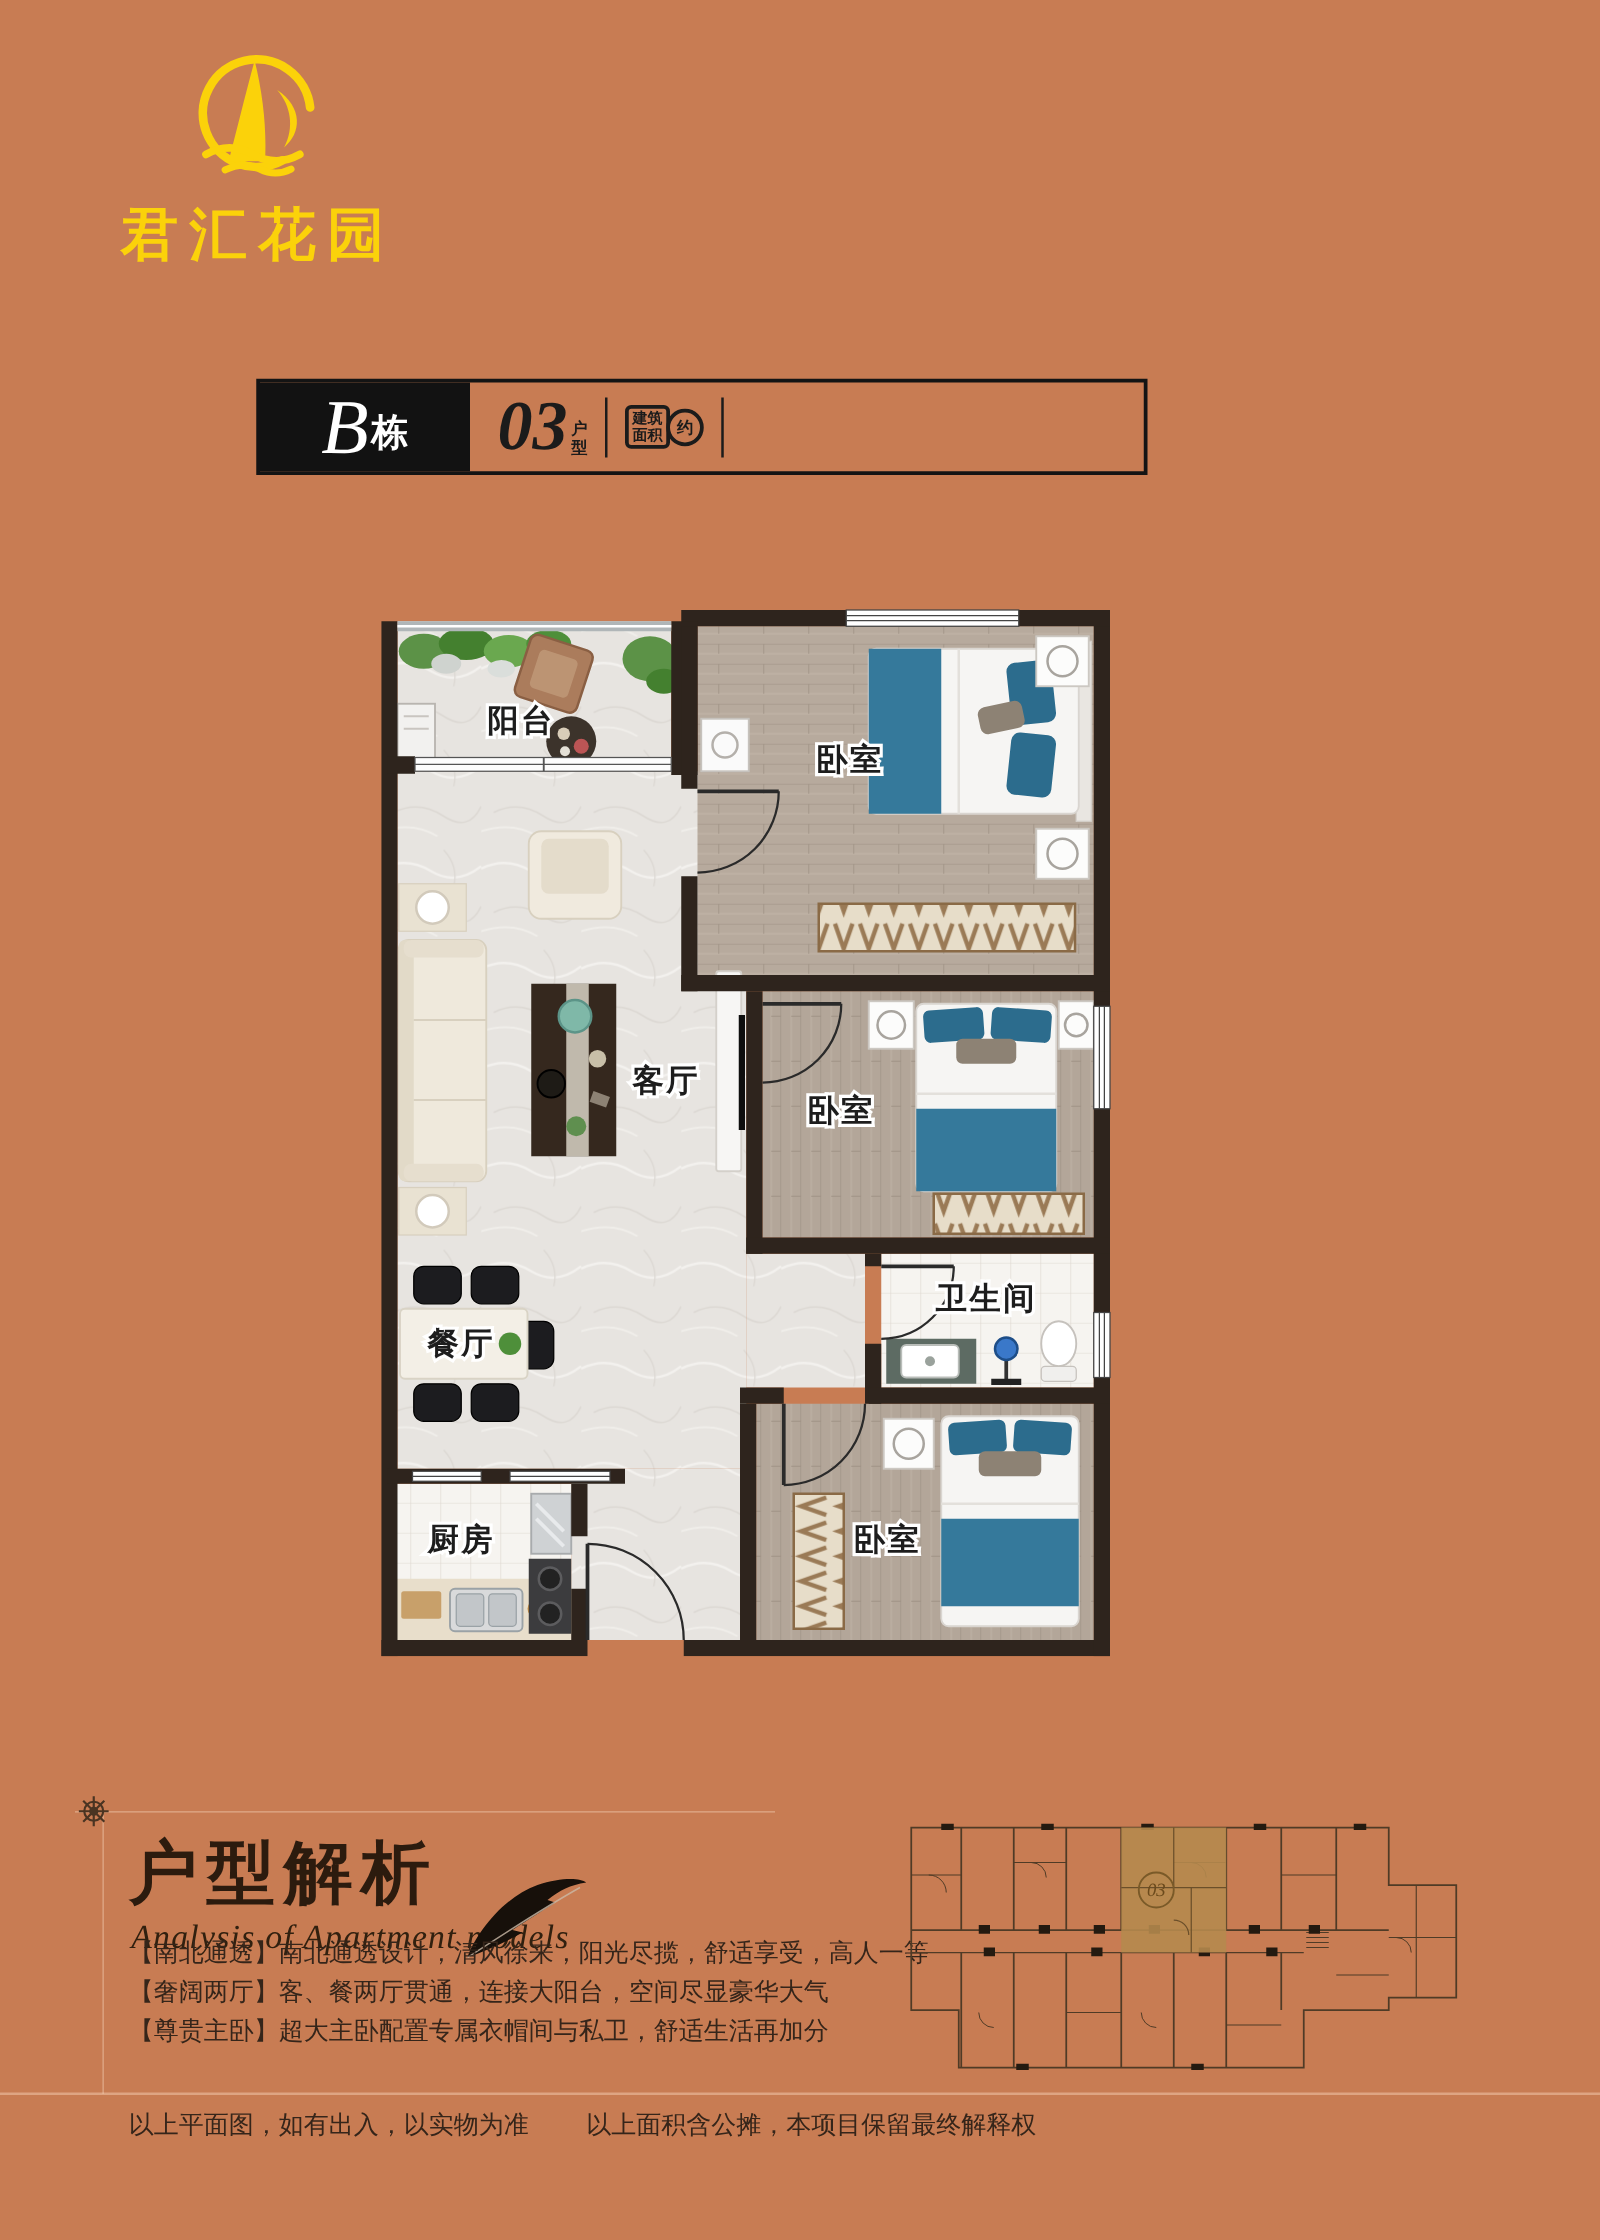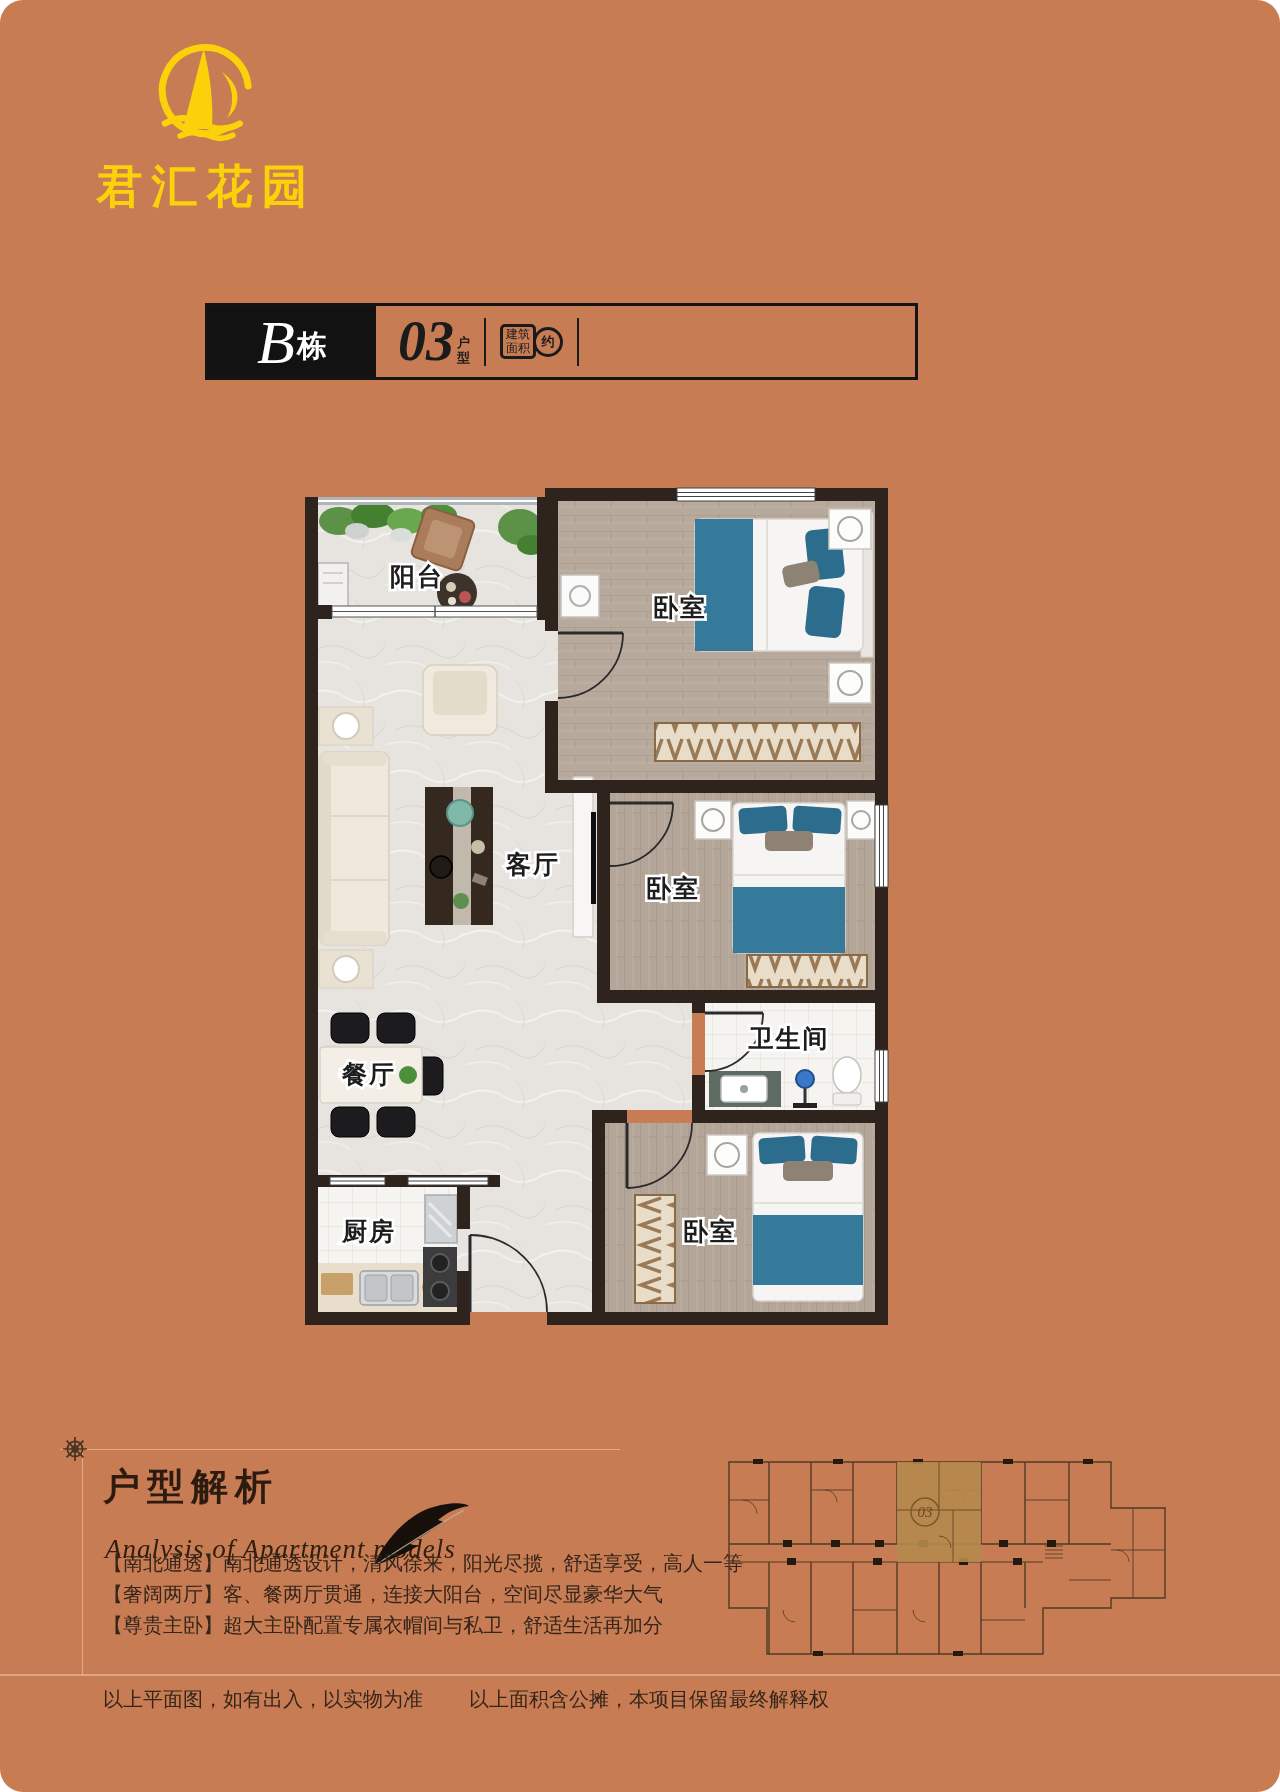--- a/index.html
+++ b/index.html
@@ -1,42 +1,42 @@
 <!DOCTYPE html>
 <html><head>
 <meta charset="utf-8">
 <style>
   html,body{margin:0;padding:0;}
   body{font-family:"Liberation Sans",sans-serif;}
-  .page{position:relative;width:1280px;height:1792px;background:#c87c53;overflow:hidden;border-radius:23px;}
+  .page{position:relative;width:1280px;height:1792px;background:#c87c53;overflow:hidden;}
 
   
   .logo{position:absolute;left:85px;top:42px;width:235px;text-align:center;}
   .logo-name{margin-top:4px;font-size:46px;font-weight:bold;color:#fbd20a;letter-spacing:9px;white-space:nowrap;transform:translateX(4px);}
 
   
   .titlebar{position:absolute;left:205px;top:303px;width:713px;height:77px;border:3px solid #141414;box-sizing:border-box;display:flex;align-items:center;color:#1b1b1b;}
   .b-block{width:168px;height:100%;background:#121212;color:#fff;display:flex;align-items:flex-end;justify-content:center;padding-bottom:6px;box-sizing:border-box;}
   .b-letter{font-family:"Liberation Serif",serif;font-style:italic;font-size:62px;line-height:.9;}
   .b-suffix{font-size:30px;font-weight:bold;margin-left:2px;margin-bottom:4px;}
   .t-unit{font-family:"Liberation Serif",serif;font-style:italic;font-size:56px;font-weight:bold;margin-left:22px;line-height:.9;}
   .t-unit-suffix{font-size:13px;font-weight:bold;line-height:1.1;margin:18px 0 0 3px;}
   .t-div{width:2px;height:48px;background:#1b1b1b;margin:0 14px;}
   .badge{display:flex;align-items:center;}
-  .badge-box{border:3px solid #1b1b1b;border-radius:5px;font-size:12px;font-weight:normal;line-height:1.15;padding:1px 3px;text-align:right;}
+  .badge-box{border:3px solid #1b1b1b;border-radius:5px;font-size:12px;font-weight:bold;line-height:1.15;padding:1px 3px;text-align:right;}
   .badge-circle{width:24px;height:24px;border:3px solid #1b1b1b;border-radius:50%;display:flex;align-items:center;justify-content:center;font-size:13px;font-weight:bold;margin-left:-3px;}
   .t-area{font-size:40px;font-weight:bold;margin-left:10px;letter-spacing:1px;}
   .t-area sup{font-size:20px;}
   .t-layout{font-size:33px;font-weight:bold;letter-spacing:3px;white-space:nowrap;}
 
   
   .hline1{position:absolute;left:60px;top:1449px;width:560px;height:1px;background:rgba(255,228,205,.45);}
   .vline1{position:absolute;left:82px;top:1449px;width:1px;height:226px;background:rgba(255,228,205,.45);}
   .hline2{position:absolute;left:0;top:1674px;width:1280px;height:2px;background:rgba(255,228,205,.4);}
-  .an-title{position:absolute;left:103px;top:1462px;font-family:"Liberation Serif",serif;font-size:37px;font-weight:600;color:#2c1b0e;letter-spacing:7px;}
+  .an-title{position:absolute;left:103px;top:1462px;font-family:"Liberation Serif",serif;font-size:55px;font-weight:600;color:#2c1b0e;letter-spacing:7px;}
   .an-sub{position:absolute;left:105px;top:1534px;font-family:"Liberation Serif",serif;font-style:italic;font-size:27px;color:#31200f;letter-spacing:1px;}
   .quill{position:absolute;left:372px;top:1500px;}
   .bullets{position:absolute;left:103px;top:1548px;width:560px;}
   .bullets p{margin:0;font-family:"Liberation Serif",serif;font-size:20px;line-height:31px;color:#35251a;white-space:nowrap;}
   .disclaimer{position:absolute;left:103px;top:1686px;font-size:20px;color:#35251a;white-space:nowrap;text-align:right;}
   .disclaimer span{margin-right:46px;}
   .wheel{position:absolute;left:62px;top:1436px;}
 
   
   .room-label{font-family:"Liberation Sans",sans-serif;font-weight:bold;font-size:25px;fill:#1d1d1d;stroke:#ffffff;stroke-width:5px;paint-order:stroke;letter-spacing:2px;text-anchor:middle;}

